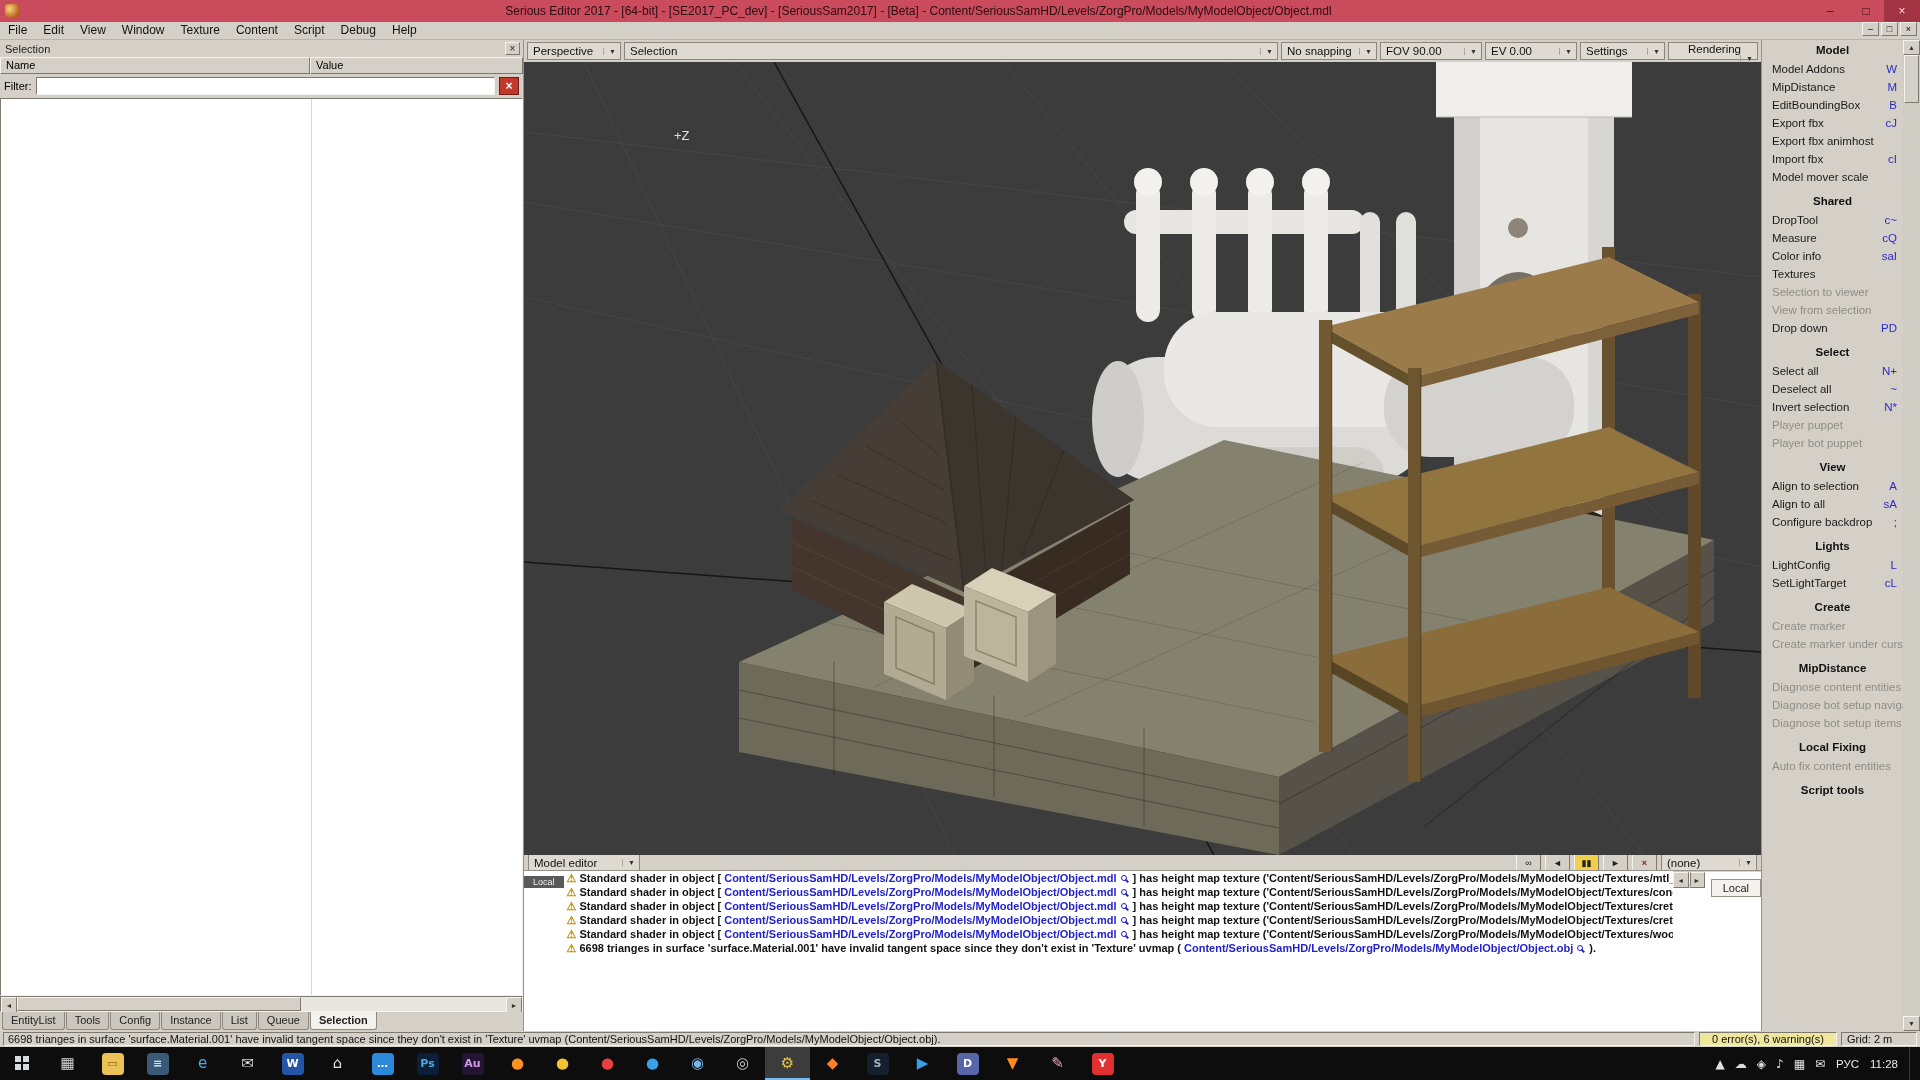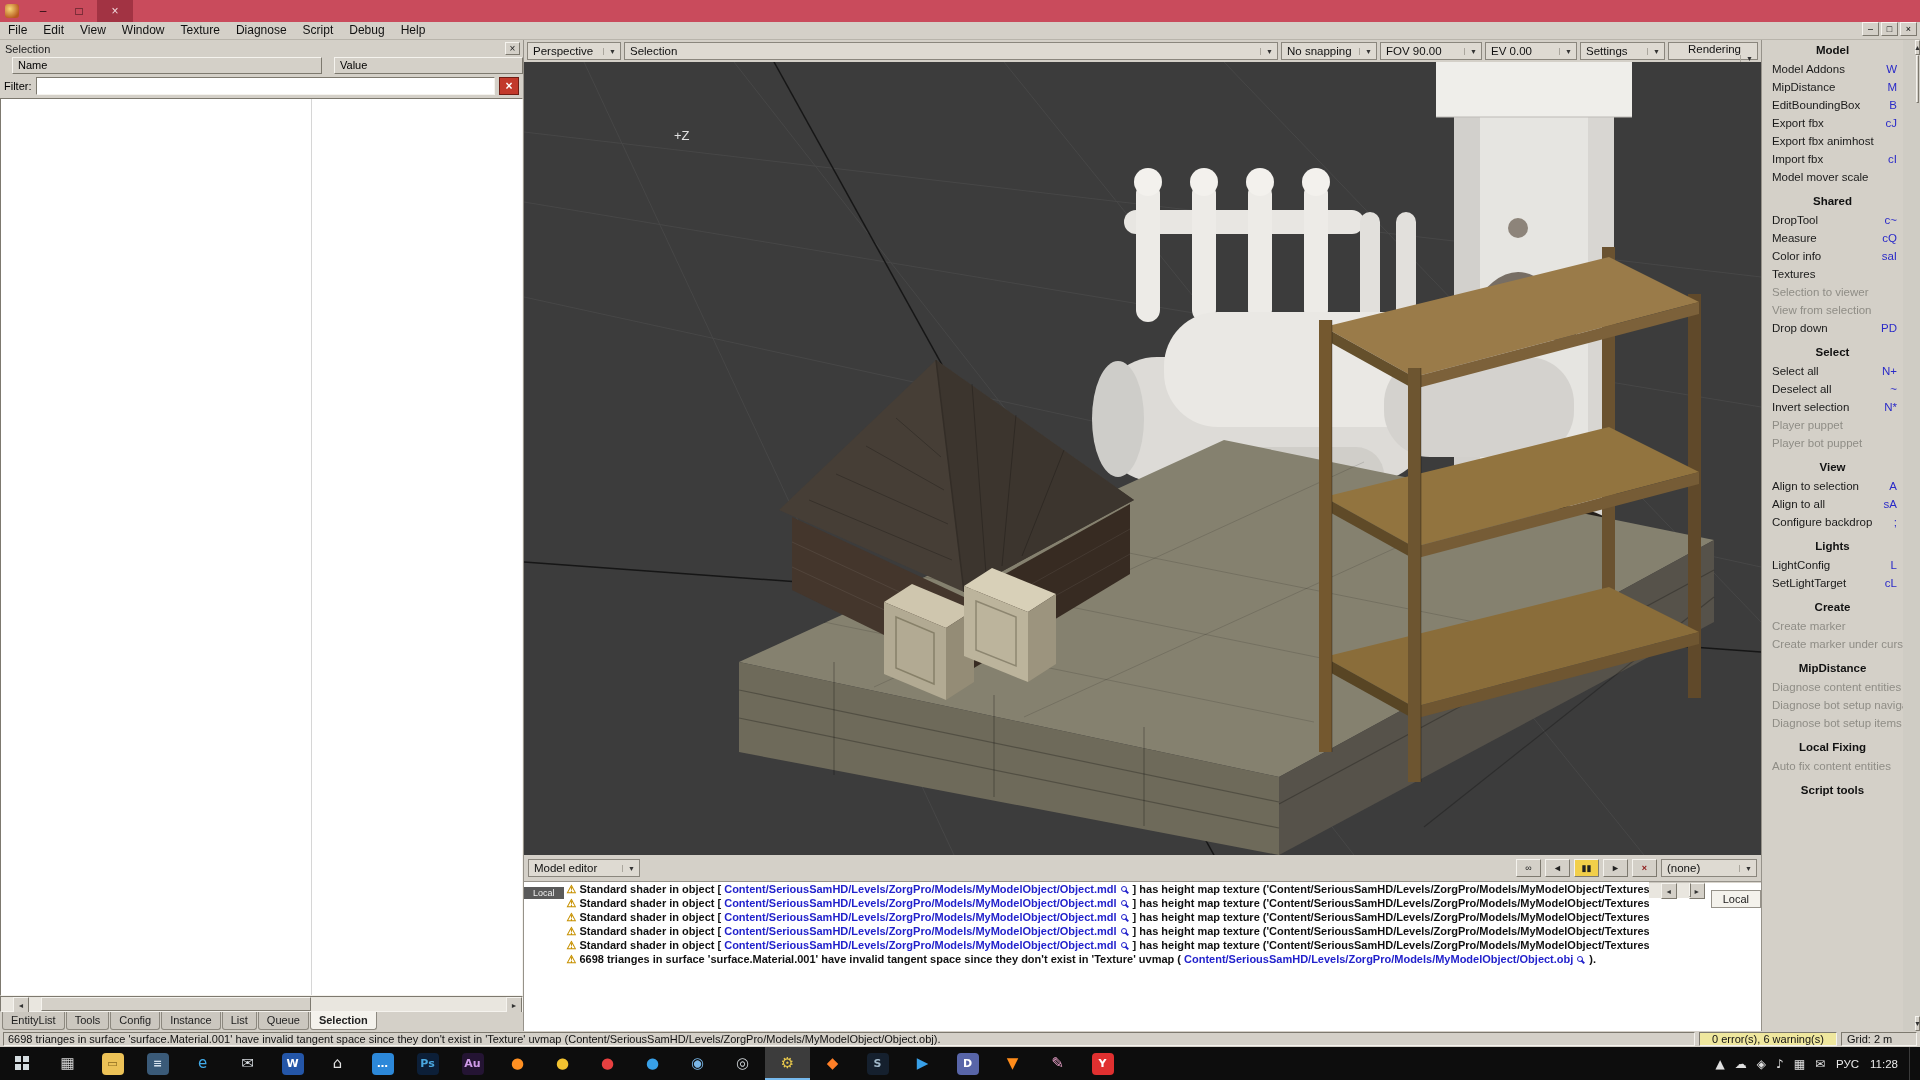--- a/index.html
+++ b/index.html
@@ -1,19 +1,19 @@
 <!DOCTYPE html>
 <html><head>
 <meta charset="utf-8">
 <style>
   * { margin:0; padding:0; box-sizing:border-box; }
   html,body { width:1920px; height:1080px; overflow:hidden; }
   body { font-family:"Liberation Sans", sans-serif; background:#d4d0c8; position:relative; }
 
-  .bevel-out { border:1px solid; border-color:#f5f3ee #7d796f #7d796f #f5f3ee;margin-left:12px; }
+  .bevel-out { border:1px solid; border-color:#f5f3ee #7d796f #7d796f #f5f3ee; }
   .bevel-in  { border:1px solid; border-color:#7d796f #f5f3ee #f5f3ee #7d796f; }
 
   
   #title-bar { position:absolute; top:0; left:0; width:1920px; height:22px; background:#c94b5c; color:#2b0d12; display:flex; align-items:center; font-size:12px; }
   .app-icon { width:14px; height:14px; margin:0 6px 0 5px; border-radius:3px; background:radial-gradient(circle at 35% 35%, #f7d778, #b85a1e 75%); flex:none; }
   .title-text { flex:1; text-align:center; white-space:nowrap; overflow:hidden; }
   .win-btn { width:36px; height:22px; display:flex; align-items:center; justify-content:center; font-size:12px; color:#2b0d12; }
   .win-btn.close { background:#a23343; color:#f2dade; }
 
   
@@ -49,21 +49,21 @@
   
   #center { flex:1; display:flex; flex-direction:column; min-width:0; }
   #vp-toolbar { height:22px; background:#d4d0c8; display:flex; align-items:center; gap:3px; padding:0 3px; }
   .combo { display:flex; align-items:center; height:18px; background:#dedad2; border:1px solid #8a867d; font-size:11.5px; color:#111; padding:0 2px 0 5px; white-space:nowrap; }
   .combo-arrow { margin-left:auto; font-size:7px; color:#333; padding:0 2px 0 5px; border-left:1px solid #aaa69d; }
   .w-persp { width:94px; } .w-sel { flex:1; } .w-snap { width:96px; } .w-fov { width:102px; } .w-ev { width:92px; } .w-set { width:85px; } .w-rend { width:90px;flex-direction:column; }
 
   #viewport-3d { height:793px; background:#3c3c3c; position:relative; }
   #viewport-3d svg { display:block; width:100%; height:100%; }
 
-  #vp-bottom { height:26px; background:#d4d0c8; display:flex; align-items:center; gap:4px; padding:0 4px;justify-content:flex-end; }
+  #vp-bottom { height:15px; background:#d4d0c8; display:flex; align-items:center; gap:4px; padding:0 4px;justify-content:flex-end; }
   .w-mode { width:112px; }
   .vp-spacer { flex:1; }
   .play-btn { width:25px; height:18px; background:#d4d0c8; display:flex; align-items:center; justify-content:center; font-size:9px; color:#222; border:1px solid; border-color:#f5f3ee #7d796f #7d796f #f5f3ee; }
   .play-btn.pause-active { background:#f2cf4a; }
   .play-btn.stop { color:#8a1010; font-weight:bold; }
   .w-anim { width:96px; }
 
   
   #log-block { flex:1; background:#fff; display:flex; flex-direction:row; border-top:1px solid #96928a; min-height:0; }
   .log-head { height:12px; background:#fff; }
@@ -110,33 +110,34 @@
   .tray { margin-left:auto; display:flex; align-items:center; gap:11px; padding:0 6px; color:#eaeaea; font-size:11px; }
   .tray-icon { font-family:"DejaVu Sans",sans-serif; font-size:12px; color:#e0e0e0; }
   .tray-lang, .tray-time { font-size:11.5px; }
   .show-desktop { width:5px; border-left:1px solid #3a3a3a; align-self:stretch; }
 </style>
 </head>
 <body>
 
 <div id="title-bar">
   <span class="app-icon"></span>
+  <span class="title-text">Serious Editor 2017 - [64-bit] - [SE2017_PC_dev] - [SeriousSam2017] - [Beta] - Content/SeriousSamHD/Levels/ZorgPro/Models/MyModelObject/Object.mdl</span>
   <span class="win-btn">–</span>
   <span class="win-btn">□</span>
   <span class="win-btn close">×</span>
 </div>
 
 <div id="menu-bar">
   <div style="display:flex;">
       <div class="menu-item">File</div>
       <div class="menu-item">Edit</div>
       <div class="menu-item">View</div>
       <div class="menu-item">Window</div>
       <div class="menu-item">Texture</div>
-      <div class="menu-item">Diagnose</div>
+      <div class="menu-item">Content</div>
       <div class="menu-item">Script</div>
       <div class="menu-item">Debug</div>
       <div class="menu-item">Help</div>
     </div>
   <div id="mdi-controls">
       <span class="mdi-btn">–</span>
       <span class="mdi-btn">□</span>
       <span class="mdi-btn">×</span>
     </div>
 </div>

